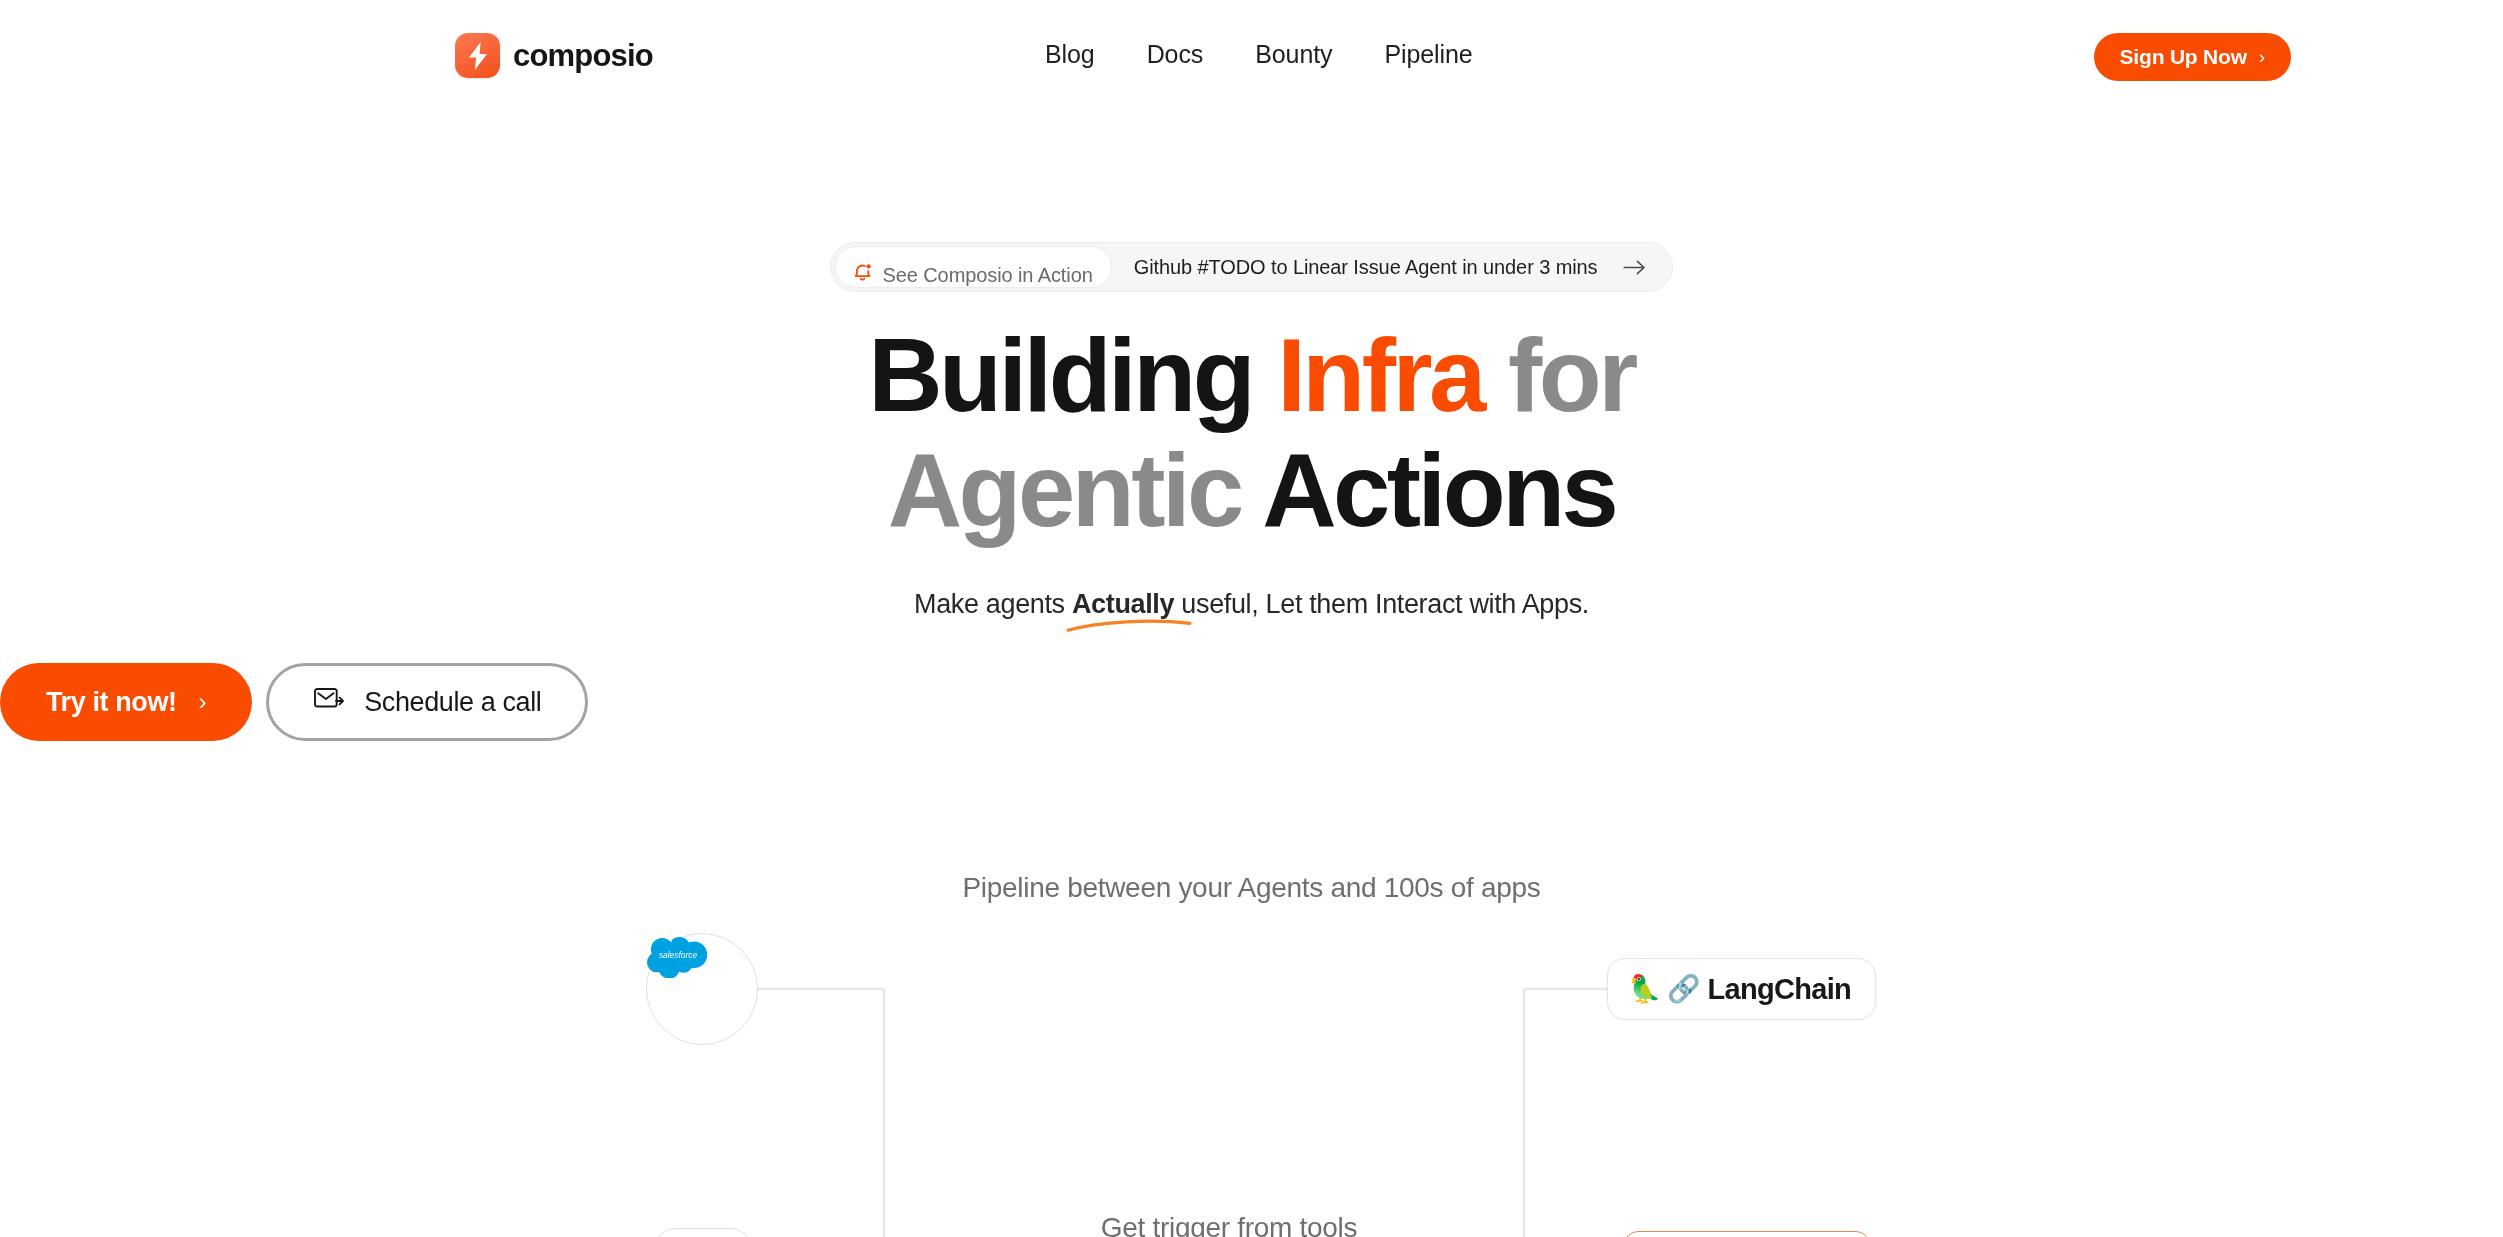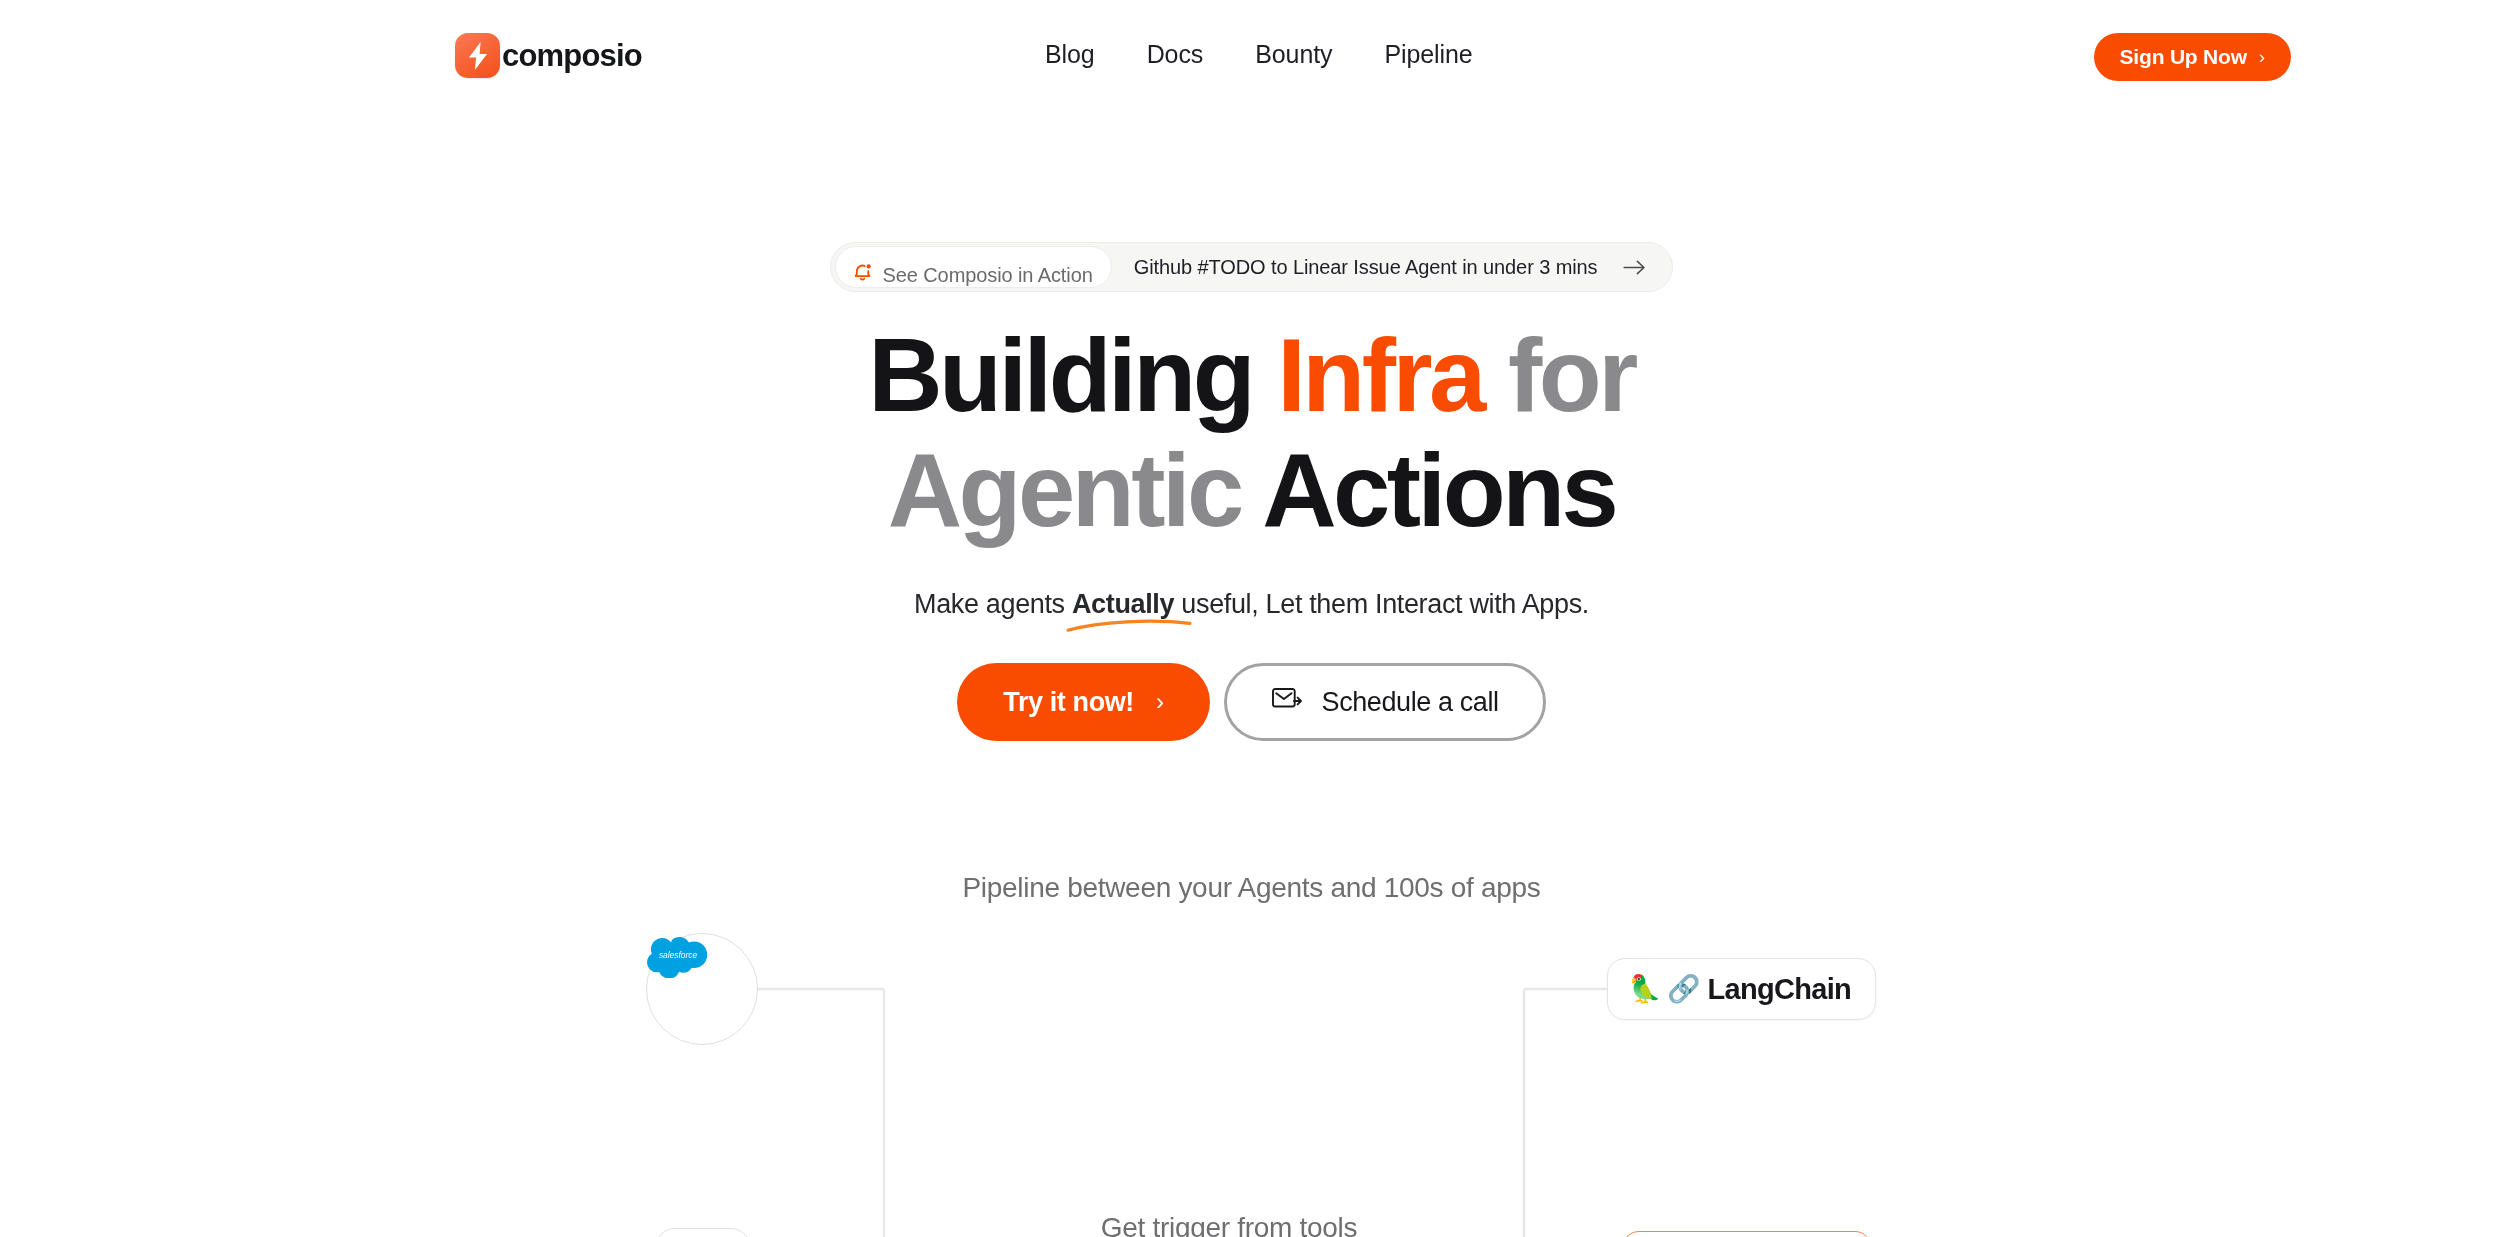--- a/index.html
+++ b/index.html
@@ -12,21 +12,21 @@
   }
   .page { position: relative; width: 2503px; height: 1237px; background: #fff; }
 
   
   .header {
     position: absolute; top: 0; left: 0; width: 2503px; height: 120px;
     display: flex; align-items: center;
   }
   .brand {
     position: absolute; left: 455px; top: 33px;
-    display: flex; align-items: center; gap: 2px;
+    display: flex; align-items: center; gap: 13px;
   }
   .brand-mark {
     width: 45px; height: 45px; border-radius: 13px;
     background: linear-gradient(150deg, #fb7a56 0%, #f86a3f 35%, #f64f18 100%);
     display: flex; align-items: center; justify-content: center;
     box-shadow: 0 1px 2px rgba(0,0,0,0.10);
   }
   .brand-mark svg { display: block; }
   .brand-name {
     font-size: 31px; font-weight: 700; color: #15161a; letter-spacing: -0.8px;
@@ -90,21 +90,21 @@
   }
   .hero-sub .hl { position: relative; font-weight: 700; display: inline-block; }
   .hero-sub .hl .swoosh {
     position: absolute; left: -6px; bottom: -13px; width: 126px; height: 16px;
     pointer-events: none;
   }
 
   
   .cta-row {
     position: absolute; top: 663px; left: 0; width: 2503px;
-    display: flex; justify-content: center; align-items: center; gap: 14px;
+    display: flex; align-items: center; gap: 14px;
   }
   .btn-primary {
     height: 78px; padding: 0 46px; border: none; border-radius: 999px;
     background: #f94c00; color: #fff; font-size: 27px; font-weight: 700;
     font-family: "Liberation Sans", sans-serif; letter-spacing: -0.4px;
     display: flex; align-items: center; gap: 22px; cursor: pointer;
   }
   .btn-primary .chev { font-size: 24px; font-weight: 400; }
   .btn-secondary {
     height: 78px; padding: 0 44px; border: 3px solid #a3a3a3; border-radius: 999px;

